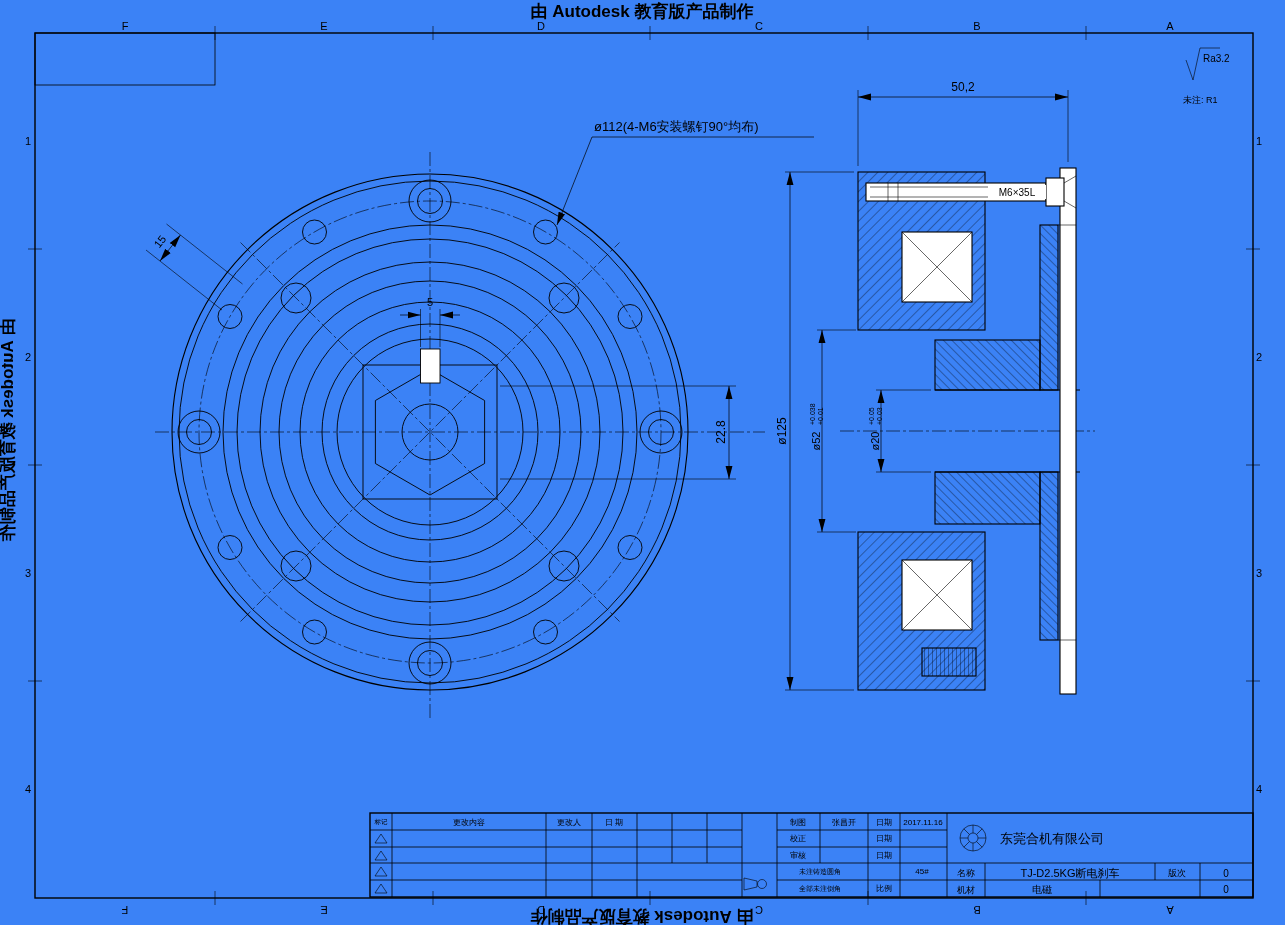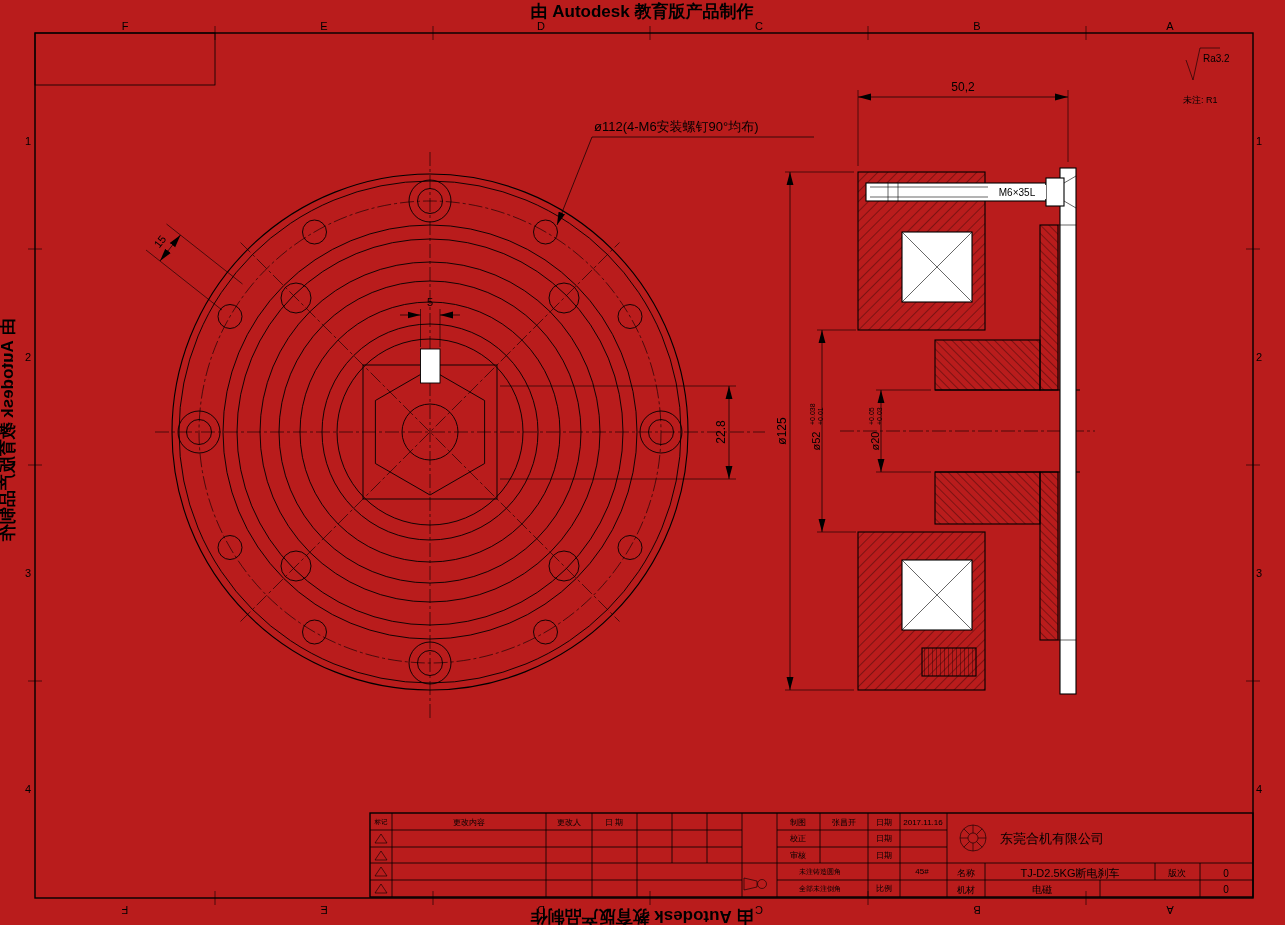--- a/index.html
+++ b/index.html
@@ -1,17 +1,17 @@
 <!DOCTYPE html>
 <html><head>
 <meta charset="utf-8">
 <style>
   html,body{margin:0;padding:0;background:#e8e8e8;}
   .page{
-    width:1285px;height:925px;background:#b91c1c;position:relative;
+    width:1285px;height:925px;background:#3b82f6;position:relative;
     font-family:"Liberation Sans", sans-serif; overflow:hidden;
   }
   svg{position:absolute;left:0;top:0;}
   svg text{fill:#000;font-family:"Liberation Sans", sans-serif;}
   .banner{font-size:17px;font-weight:bold;}
   .zl{font-size:11px;}
   .t6{font-size:6.5px;} .t7{font-size:7px;} .t8{font-size:8px;}
   .t9{font-size:9px;} .t10{font-size:10px;} .t11{font-size:11px;}
   .t12{font-size:12px;} .t13{font-size:13px;}
   .ol{stroke:#000;fill:none;stroke-width:1.1;}

